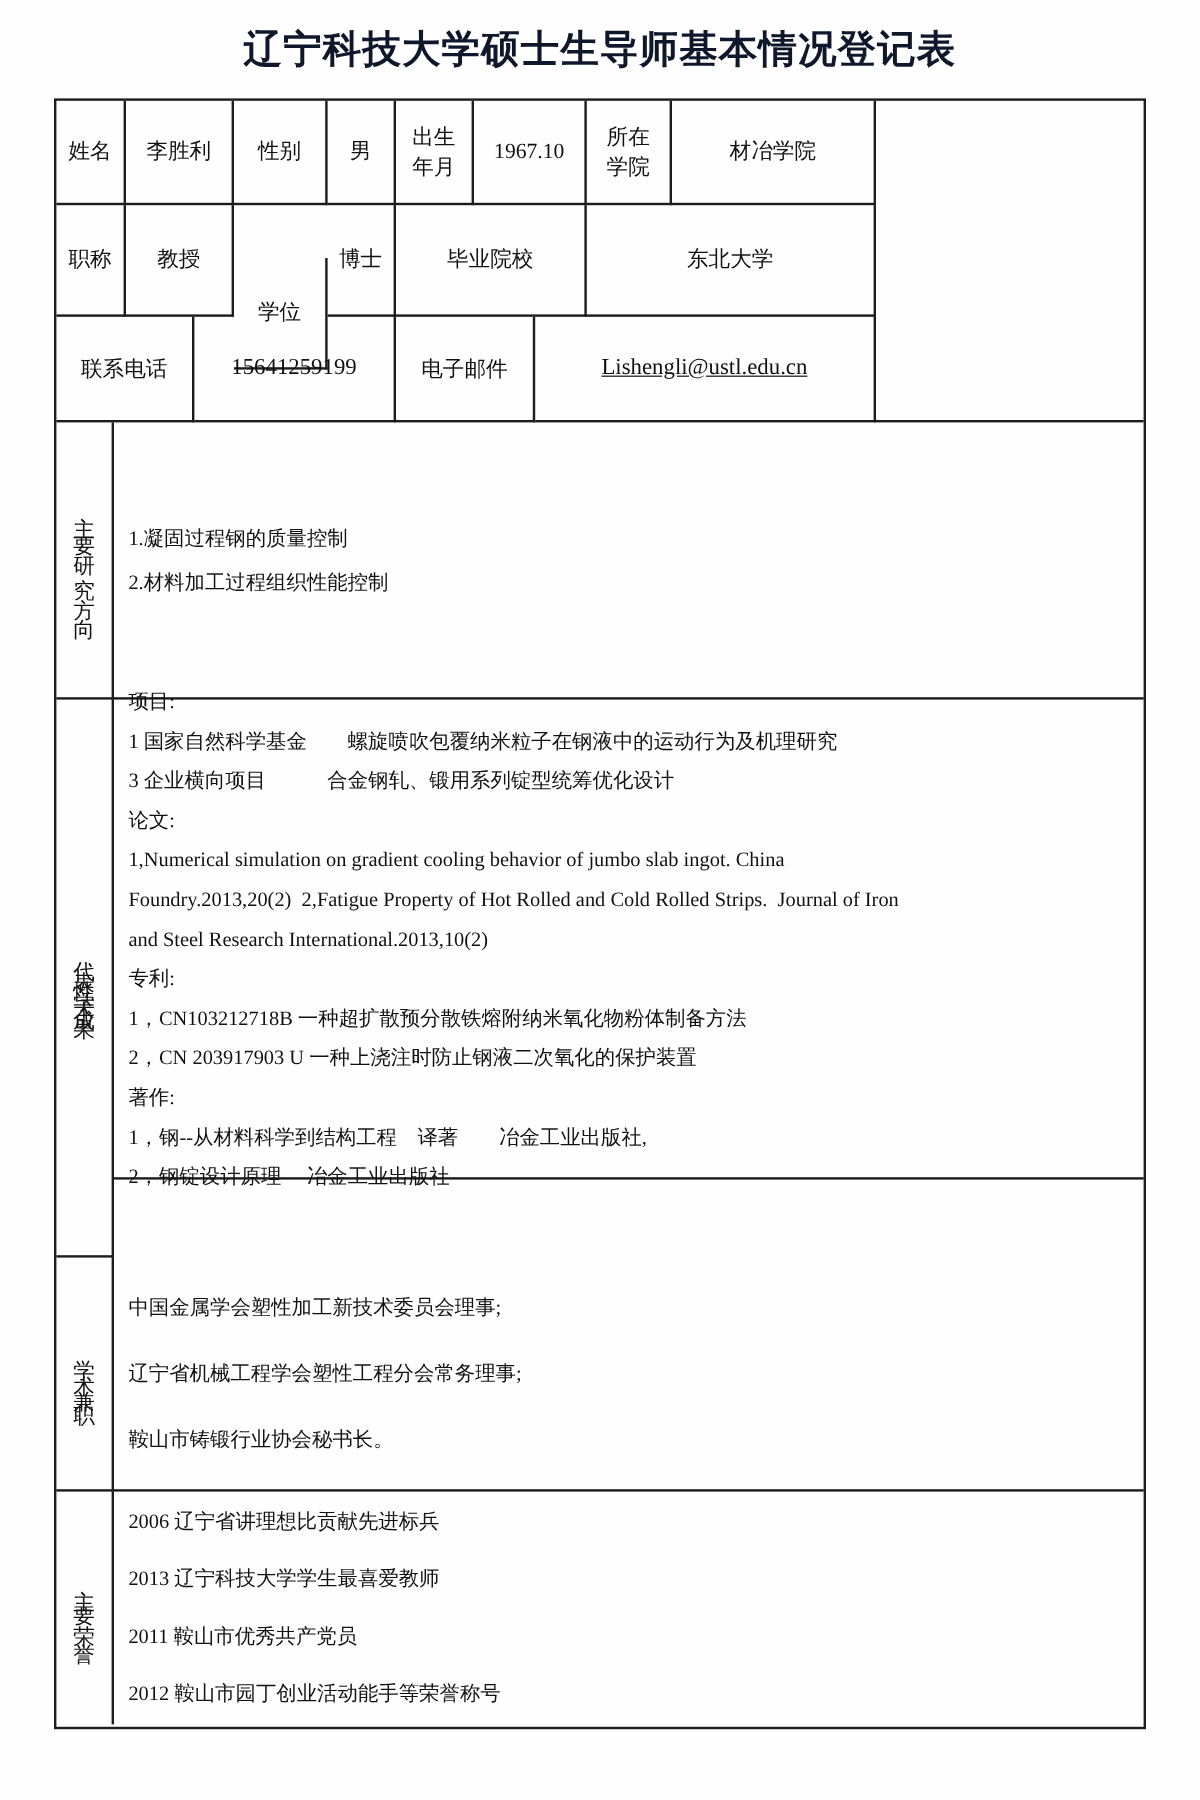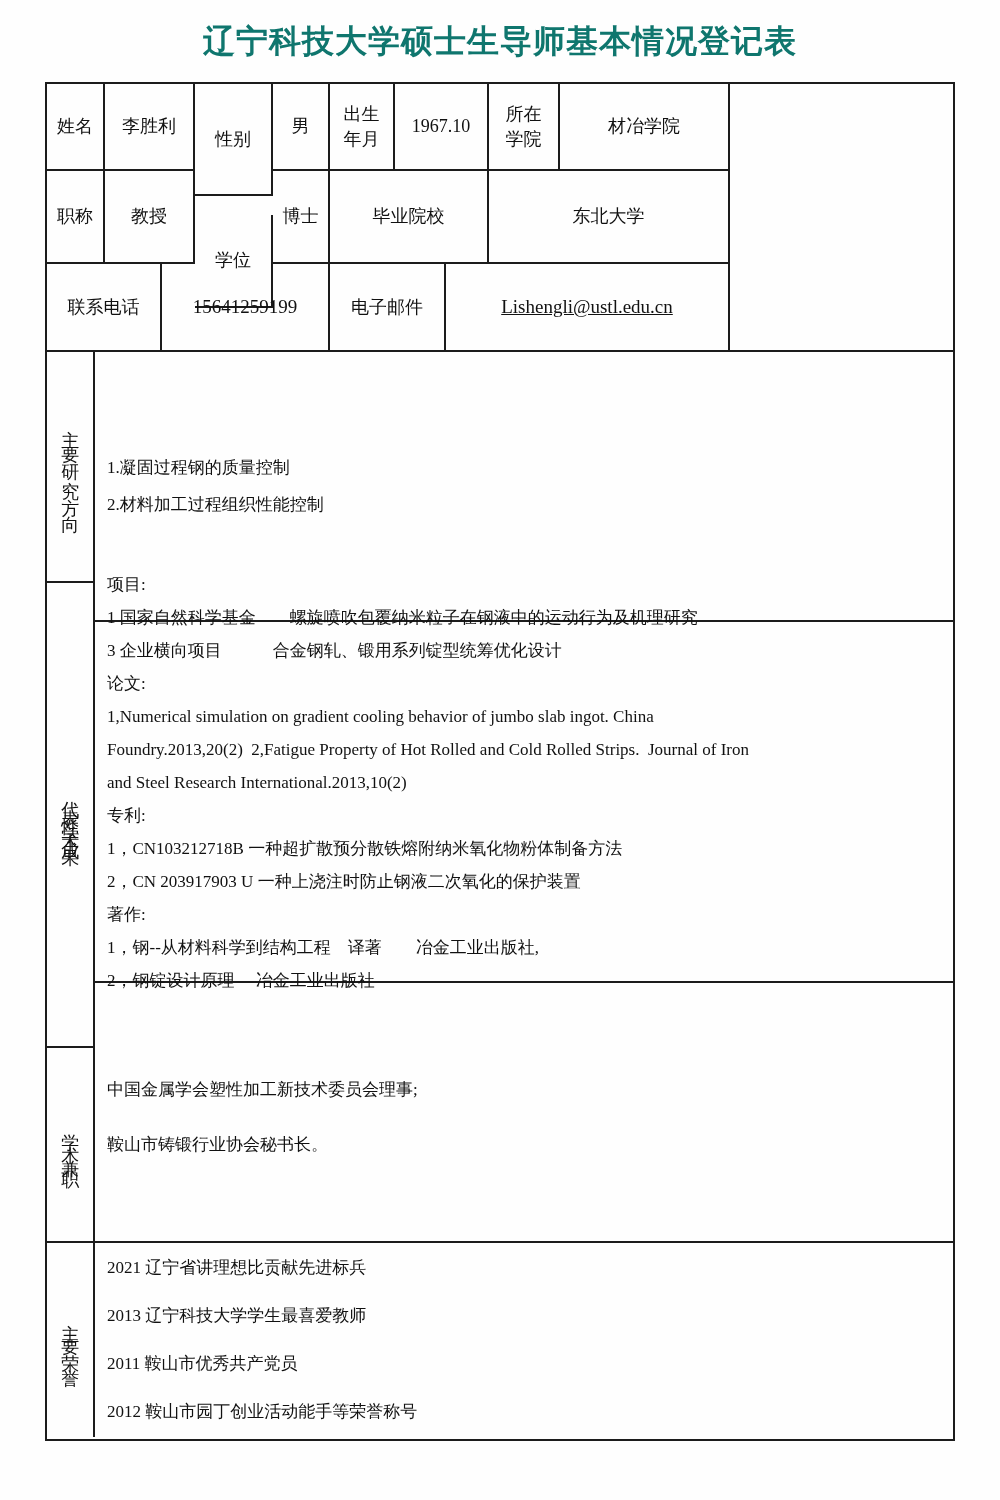--- a/index.html
+++ b/index.html
@@ -4,21 +4,21 @@
 <style>
   html,body{margin:0;padding:0;background:#ffffff;}
   .page{
     position:relative;width:1000px;height:1500px;background:#fefefe;
     font-family:"Liberation Serif","DejaVu Serif",serif;color:#111;
     overflow:hidden;
   }
   .form-title{
     position:absolute;left:0;top:20px;width:1000px;text-align:center;
     font-family:"Liberation Sans","DejaVu Sans",sans-serif;
-    font-weight:700;font-size:32px;letter-spacing:1px;color:#0f766e;
+    font-weight:700;font-size:32px;letter-spacing:1px;color:#0f172a;
   }
   .form-table{
     position:absolute;left:45px;top:82px;width:906px;height:1355px;
     border:2px solid #1c1c1c;background:#fefefe;
   }
   .cell{
     position:absolute;box-sizing:border-box;
     border-right:2px solid #1c1c1c;border-bottom:2px solid #1c1c1c;
     display:flex;align-items:center;justify-content:center;
     text-align:center;font-size:18px;line-height:1.35;
@@ -50,21 +50,21 @@
 <body>
 
 <div class="page">
 
   <div class="form-title">辽宁科技大学硕士生导师基本情况登记表</div>
 
   <div class="form-table">
 
     <div class="cell" style="left:0;top:0;width:58px;height:87px;">姓名</div>
     <div class="cell" style="left:58px;top:0;width:90px;height:87px;">李胜利</div>
-    <div class="cell" style="left:148px;top:0;width:78px;height:112px;">性别</div>
+    <div class="cell" style="left:148px;top:0;width:78px;height:87px;">性别</div>
     <div class="cell" style="left:226px;top:0;width:57px;height:87px;">男</div>
     <div class="cell" style="left:283px;top:0;width:65px;height:87px;padding:2px 12px;">出生年月</div>
     <div class="cell" style="left:348px;top:0;width:94px;height:87px;">1967.10</div>
     <div class="cell" style="left:442px;top:0;width:71px;height:87px;padding:2px 14px;">所在学院</div>
     <div class="cell" style="left:513px;top:0;width:170px;height:87px;">材冶学院</div>
 
     <div class="cell edge-r" style="left:683px;top:0;width:223px;height:268px;">
       
     </div>
 
@@ -78,21 +78,21 @@
     <div class="cell" style="left:0;top:180px;width:115px;height:88px;">联系电话</div>
     <div class="cell" style="left:115px;top:180px;width:168px;height:88px;font-size:19px;">15641259199</div>
     <div class="cell" style="left:283px;top:180px;width:116px;height:88px;">电子邮件</div>
     <div class="cell" style="left:399px;top:180px;width:284px;height:88px;">
       <span class="email">Lishengli@ustl.edu.cn</span>
     </div>
 
     <div class="cell vcell" style="left:0;top:268px;width:48px;height:231px;">
       <span class="vlabel ls-research">主要研究方向</span>
     </div>
-    <div class="cell edge-r content-cell lh-research" style="left:48px;top:268px;width:858px;height:270px;">
+    <div class="cell edge-r content-cell lh-research" style="left:48px;top:268px;width:858px;height:231px;">
       <span class="line">1.凝固过程钢的质量控制</span>
       <span class="line">2.材料加工过程组织性能控制</span>
     </div>
 
     <div class="cell vcell" style="left:0;top:499px;width:48px;height:465px;">
       <span class="vlabel ls-achv">代表性学术成果</span>
     </div>
     <div class="cell edge-r content-cell lh-achv" style="left:48px;top:499px;width:858px;height:400px;">
       <span class="line">项目:</span>
       <span class="line">1 国家自然科学基金　　螺旋喷吹包覆纳米粒子在钢液中的运动行为及机理研究</span>
@@ -107,27 +107,28 @@
       <span class="line">著作:</span>
       <span class="line">1，钢--从材料科学到结构工程　译著　　冶金工业出版社,</span>
       <span class="line">2，钢锭设计原理　 冶金工业出版社</span>
     </div>
 
     <div class="cell vcell" style="left:0;top:964px;width:48px;height:195px;">
       <span class="vlabel ls-posts">学术兼职</span>
     </div>
     <div class="cell edge-r content-cell lh-posts" style="left:48px;top:964px;width:858px;height:195px;justify-content:flex-start;padding-top:14px;">
       <span class="line">中国金属学会塑性加工新技术委员会理事;</span>
+      <span class="line">辽宁省机械工程学会塑性工程分会常务理事;</span>
       <span class="line">鞍山市铸锻行业协会秘书长。</span>
     </div>
 
     <div class="cell vcell edge-b" style="left:0;top:1159px;width:48px;height:194px;">
       <span class="vlabel ls-honors">主要荣誉</span>
     </div>
     <div class="cell edge-r edge-b content-cell lh-honors" style="left:48px;top:1159px;width:858px;height:194px;">
-      <span class="line">2021 辽宁省讲理想比贡献先进标兵</span>
+      <span class="line">2006 辽宁省讲理想比贡献先进标兵</span>
       <span class="line">2013 辽宁科技大学学生最喜爱教师</span>
       <span class="line">2011 鞍山市优秀共产党员</span>
       <span class="line">2012 鞍山市园丁创业活动能手等荣誉称号</span>
     </div>
 
   </div>
 </div>
 
 </body></html>

